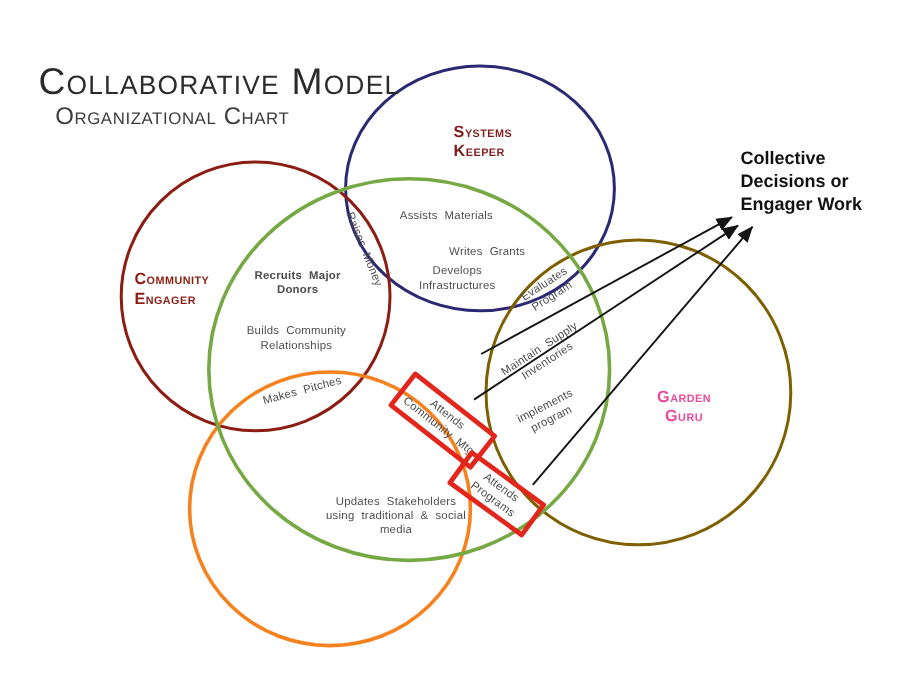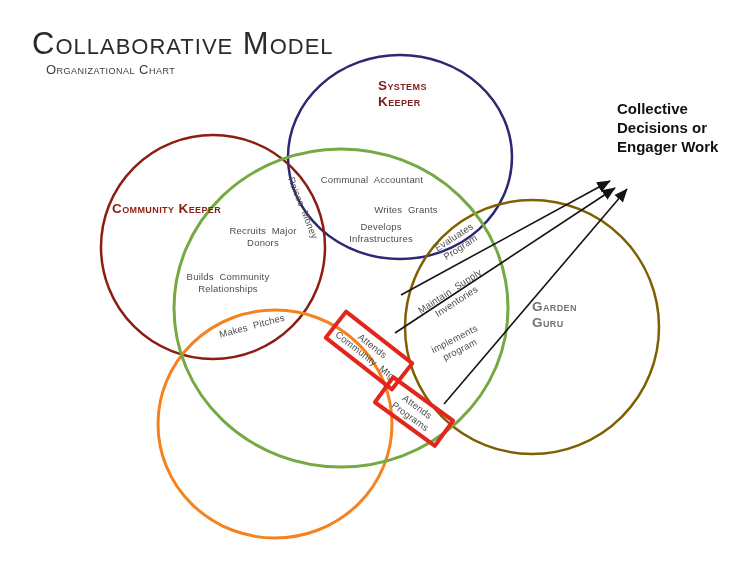--- a/index.html
+++ b/index.html
@@ -1,42 +1,42 @@
 <!DOCTYPE html>
 <html><head>
 <meta charset="utf-8">
 <style>
   html,body{margin:0;padding:0;background:#fff;}
   #canvas{
     position:relative;width:750px;height:562px;background:#ffffff;overflow:hidden;
     font-family:"Liberation Sans",sans-serif;
   }
-  .abs{position:absolute;}
+  .abs{position:absolute;margin-top:24px;}
   .ctr{position:absolute;transform:translate(-50%,-50%);text-align:center;}
   
   .title{
     left:32px;top:26px;font-size:31px;font-variant:small-caps;letter-spacing:1px;
     color:#2b2b2b;white-space:nowrap;font-weight:400;
   }
   .subtitle{
-    left:46px;top:62px;font-size:13px;font-variant:small-caps;letter-spacing:.5px;
+    left:46px;top:62px;font-size:20px;font-variant:small-caps;letter-spacing:.5px;
     color:#3c3c3c;white-space:nowrap;
   }
   .site{
     left:50px;top:85px;font-size:15px;font-weight:bold;color:#2222CC;
     text-decoration:underline;white-space:nowrap;cursor:pointer;
   }
   
   .circle-label{
     font-variant:small-caps;font-weight:bold;font-size:13.5px;line-height:16px;
     letter-spacing:.4px;
   }
   .lbl-systems{left:378px;top:78px;width:72px;color:#7f1d1d;}
   .lbl-community{left:112px;top:201px;width:110px;color:#8C1D12;}
-  .lbl-garden{left:532px;top:299px;width:76px;color:#737373;}
+  .lbl-garden{left:532px;top:299px;width:76px;color:#ec4899;text-align:center;}
   .lbl-info{left:193px;top:454px;width:130px;color:#F07820;font-size:14.5px;line-height:17px;}
   
   .role{
     color:#4d4d4d;font-size:9.5px;line-height:11.5px;white-space:pre-line;
     word-spacing:3px;letter-spacing:.2px;
   }
   .rot{transform-origin:center;}
   
   .hbox{
     position:absolute;border:4px solid #E2261C;border-radius:2px;background:transparent;
@@ -60,39 +60,42 @@
     <ellipse cx="213" cy="247" rx="112" ry="112" fill="none" stroke="#8C1D12" stroke-width="2.5"></ellipse>
     <ellipse cx="532" cy="327" rx="127" ry="127" fill="none" stroke="#7E6000" stroke-width="2.5"></ellipse>
     <ellipse cx="275" cy="424" rx="117" ry="114" fill="none" stroke="#F5821F" stroke-width="3"></ellipse>
     <ellipse cx="341" cy="308" rx="167" ry="159" fill="none" stroke="#76A843" stroke-width="3"></ellipse>
   </svg>
 
   <div class="abs title">Collaborative Model</div>
   <div class="abs subtitle">Organizational Chart</div>
 
   <div class="abs circle-label lbl-systems">Systems Keeper</div>
-  <div class="abs circle-label lbl-community">Community Keeper</div>
+  <div class="abs circle-label lbl-community">Community Engager</div>
   <div class="abs circle-label lbl-garden">Garden Guru</div>
 
-  <div class="ctr role" style="left:372px;top:180px;">Communal Accountant</div>
+  <div class="ctr role" style="left:372px;top:180px;">Assists Materials</div>
   <div class="ctr role" style="left:406px;top:210px;">Writes Grants</div>
   <div class="ctr role" style="left:381px;top:232px;">Develops
 Infrastructures</div>
-  <div class="ctr role" style="left:263px;top:236px;">Recruits Major
+  <div class="ctr role" style="left:248px;top:236px;font-weight:bold;">Recruits Major
 Donors</div>
-  <div class="ctr role" style="left:228px;top:282px;">Builds Community
+  <div class="ctr role" style="left:247px;top:282px;">Builds Community
 Relationships</div>
   <div class="ctr role rot" style="left:303px;top:208px;transform:translate(-50%,-50%) rotate(68deg);white-space:nowrap;">Raises Money</div>
   <div class="ctr role rot" style="left:252px;top:326px;transform:translate(-50%,-50%) rotate(-15deg);white-space:nowrap;">Makes Pitches</div>
   <div class="ctr role rot" style="left:457px;top:242px;transform:translate(-50%,-50%) rotate(-33deg);">Evaluates
 Program</div>
   <div class="ctr role rot" style="left:453px;top:296px;transform:translate(-50%,-50%) rotate(-33deg);">Maintain Supply
 Inventories</div>
   <div class="ctr role rot" style="left:457px;top:344px;transform:translate(-50%,-50%) rotate(-27deg);">implements
 program</div>
+  <div class="ctr role" style="left:330px;top:430px;">Updates Stakeholders
+using traditional &amp; social
+media</div>
 
   <div class="hbox" style="left:325px;top:331.5px;width:88px;height:37px;transform:rotate(38deg);">
     <div class="role" style="text-align:center;">Attends
 Community Mtg</div>
   </div>
   <div class="hbox" style="left:375px;top:393.5px;width:78px;height:35px;transform:rotate(36deg);">
     <div class="role" style="text-align:center;">Attends
 Programs</div>
   </div>
 

